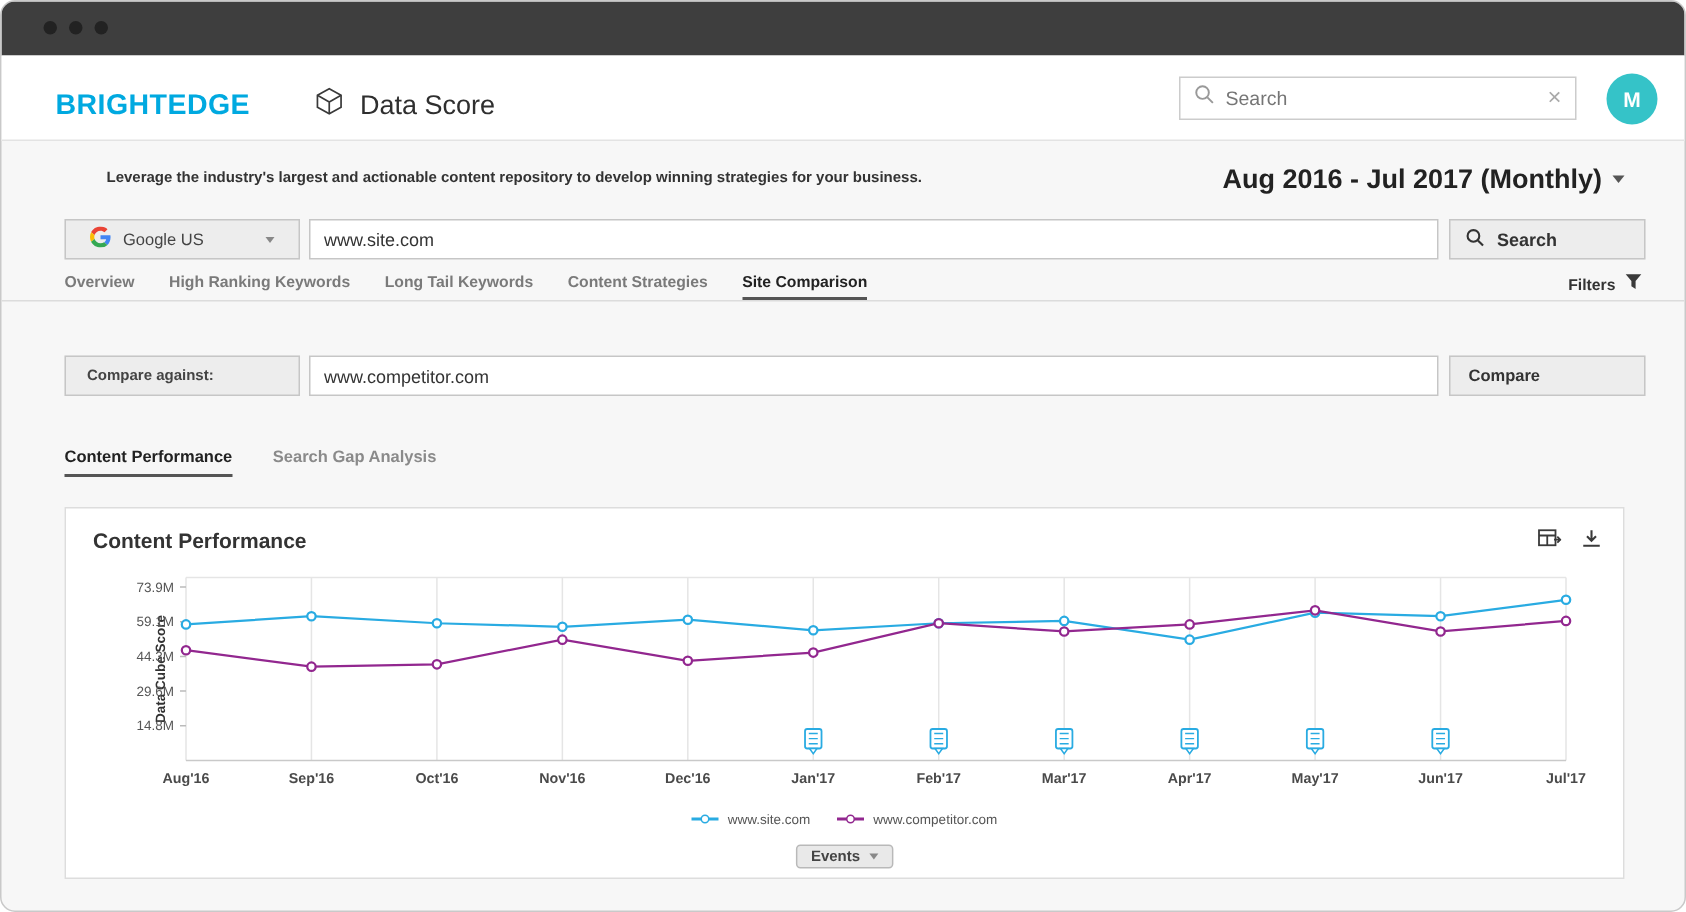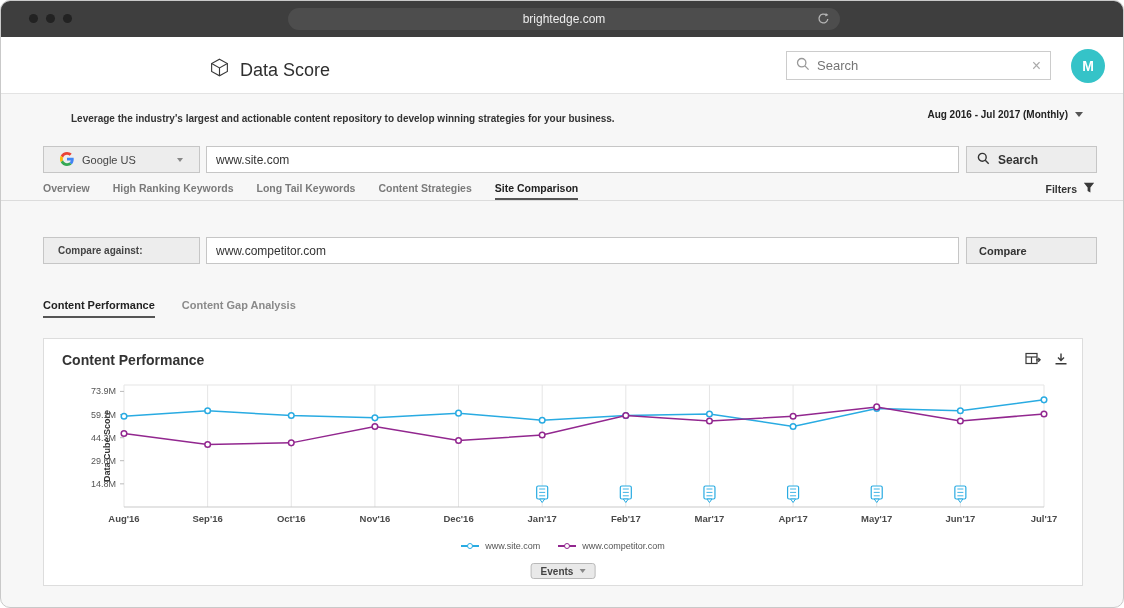--- a/index.html
+++ b/index.html
@@ -17,21 +17,21 @@
   .app-header { position:absolute; top:36px; left:0; right:0; height:57px; background:#fff; border-bottom:1px solid #e3e3e3; }
   .logo { position:absolute; left:36px; top:23px; font-size:19px; font-weight:bold; color:#00a9e0; letter-spacing:.3px; }
   .product { position:absolute; left:208px; top:20px; display:flex; align-items:center; gap:10px; color:#2f2f2f; font-size:18px; }
   .hdr-search { position:absolute; left:785px; top:14px; width:265px; height:29px; border:1px solid #ccc; background:#fff; display:flex; align-items:center; gap:7px; padding:0 9px; }
   .hdr-search input { border:none; outline:none; flex:1; font-size:13px; color:#555; background:transparent; font-family:"Liberation Sans",sans-serif; }
   .close-x { color:#aaa; font-size:16px; line-height:1; cursor:pointer; }
   .avatar { position:absolute; left:1070px; top:12px; width:34px; height:34px; border-radius:50%; background:#35c3c8; color:#fff; font-size:14px; font-weight:bold; display:flex; align-items:center; justify-content:center; }
 
   
   .tagline { position:absolute; left:42px; top:112px; font-size:10px; font-weight:bold; color:#333;padding-left:28px; }
-  .date-range { position:absolute; right:40px; top:108px; font-size:10px; font-weight:bold; color:#222; display:flex; align-items:center; gap:7px; cursor:pointer; }
+  .date-range { position:absolute; right:40px; top:108px; font-size:18px; font-weight:bold; color:#222; display:flex; align-items:center; gap:7px; cursor:pointer; }
   .caret { width:0; height:0; border-left:4px solid transparent; border-right:4px solid transparent; border-top:5px solid #555; display:inline-block; }
   .caret.sm { border-left-width:3.5px; border-right-width:3.5px; border-top-width:4.5px; border-top-color:#888; }
 
   
   .engine-select { position:absolute; left:42px; top:145px; width:157px; height:27px; background:#ededed; border:1px solid #c6c6c6; display:flex; align-items:center; gap:8px; padding:0 16px; font-size:11px; font-weight:normal; color:#444; cursor:pointer; }
   .engine-select .caret { margin-left:auto; }
   .text-input { position:absolute; height:27px; border:1px solid #c6c6c6; background:#fff; font-size:12px; color:#333; padding:0 9px; outline:none; font-family:"Liberation Sans",sans-serif; }
   .site-input { left:205px; top:145px; width:753px; }
   .search-btn { position:absolute; left:965px; top:145px; width:131px; height:27px; background:#ededed; border:1px solid #c6c6c6; display:flex; align-items:center; gap:8px; padding:0 10px; font-size:12px; font-weight:bold; color:#333; cursor:pointer; }
 
@@ -70,32 +70,24 @@
 <body>
 
 <div class="window">
 
   <div class="titlebar">
     <div class="dots">
       <span class="dot"></span>
       <span class="dot"></span>
       <span class="dot"></span>
     </div>
-    <div class="url-pill">
-      <span>brightedge.com</span>
-      <span class="reload">
-        <svg width="13" height="13" viewBox="0 0 13 13">
-            <path d="M10.8 7 A4.4 4.4 0 1 1 9.3 3.2" stroke="#b5b5b5" stroke-width="1.3" fill="none"></path>
-            <path d="M8.7 1 L11.4 2.9 L8.4 4.4 Z" fill="#b5b5b5"></path>
-          </svg>
-      </span>
-    </div>
   </div>
 
   <div class="app-header">
+    <div class="logo">BRIGHTEDGE</div>
     <div class="product">
       <span>
         <svg width="21" height="21" viewBox="0 0 24 24">
             <path d="M12 2.5 L21 7.5 V16.5 L12 21.5 L3 16.5 V7.5 Z" stroke="#3a3a3a" stroke-width="1.3" fill="none"></path>
             <path d="M3 7.5 L12 12.5 L21 7.5 M12 12.5 V21.5" stroke="#3a3a3a" stroke-width="1.3" fill="none"></path>
           </svg>
       </span>
       <span>Data Score</span>
     </div>
     <div class="hdr-search">
@@ -157,21 +149,21 @@
       </span>
     </div>
   </div>
 
   <div class="compare-label">Compare against:</div>
   <input class="text-input compare-input" value="www.competitor.com" style="">
   <div class="compare-btn">Compare</div>
 
   <div class="subtabs">
     <span class="subtab active">Content Performance</span>
-    <span class="subtab">Content Gap Analysis</span>
+    <span class="subtab">Search Gap Analysis</span>
   </div>
 
   <div class="card">
     <div class="card-title">Content Performance</div>
     <div class="card-icons">
       <span>
         <svg width="16" height="15" viewBox="0 0 16 15">
             <rect x="1" y="2.5" width="11" height="10" stroke="#3a3a3a" stroke-width="1.2" fill="none"></rect>
             <line x1="1" y1="6" x2="12" y2="6" stroke="#3a3a3a" stroke-width="1.2"></line>
             <line x1="6.5" y1="6" x2="6.5" y2="12.5" stroke="#3a3a3a" stroke-width="1.2"></line>

